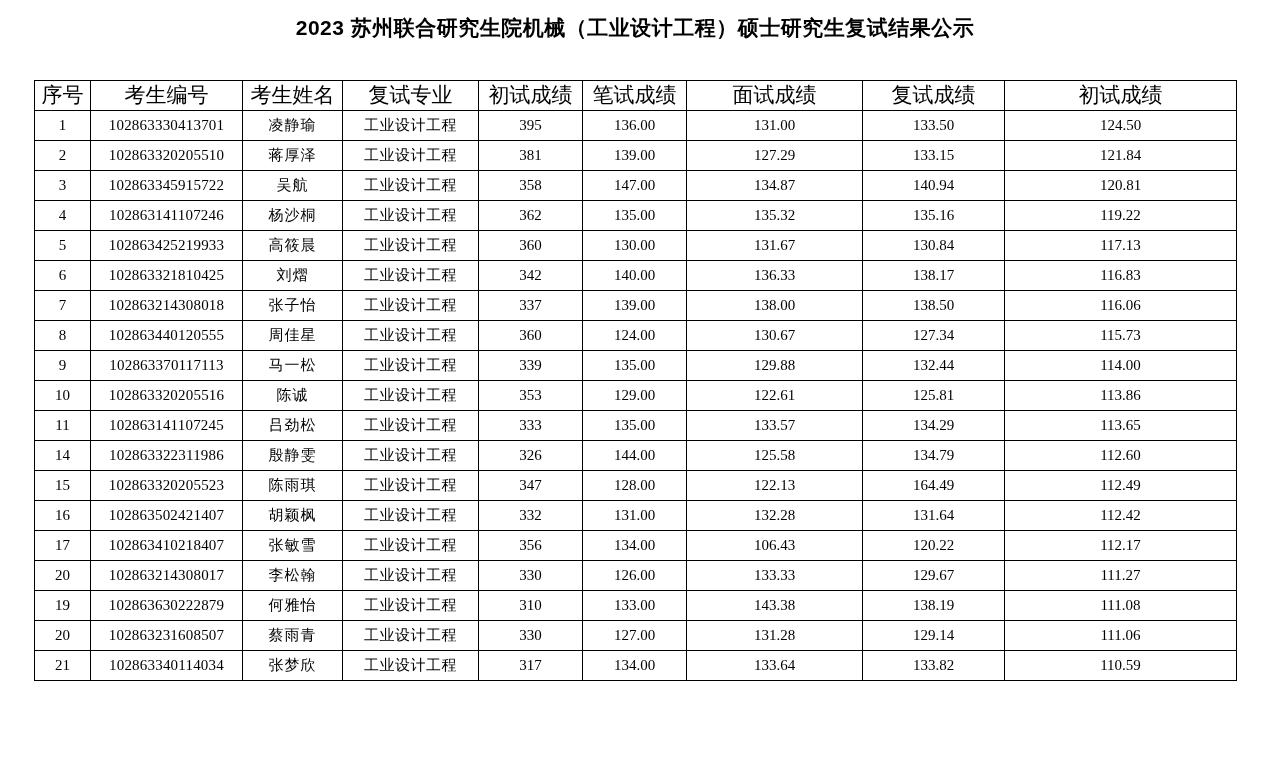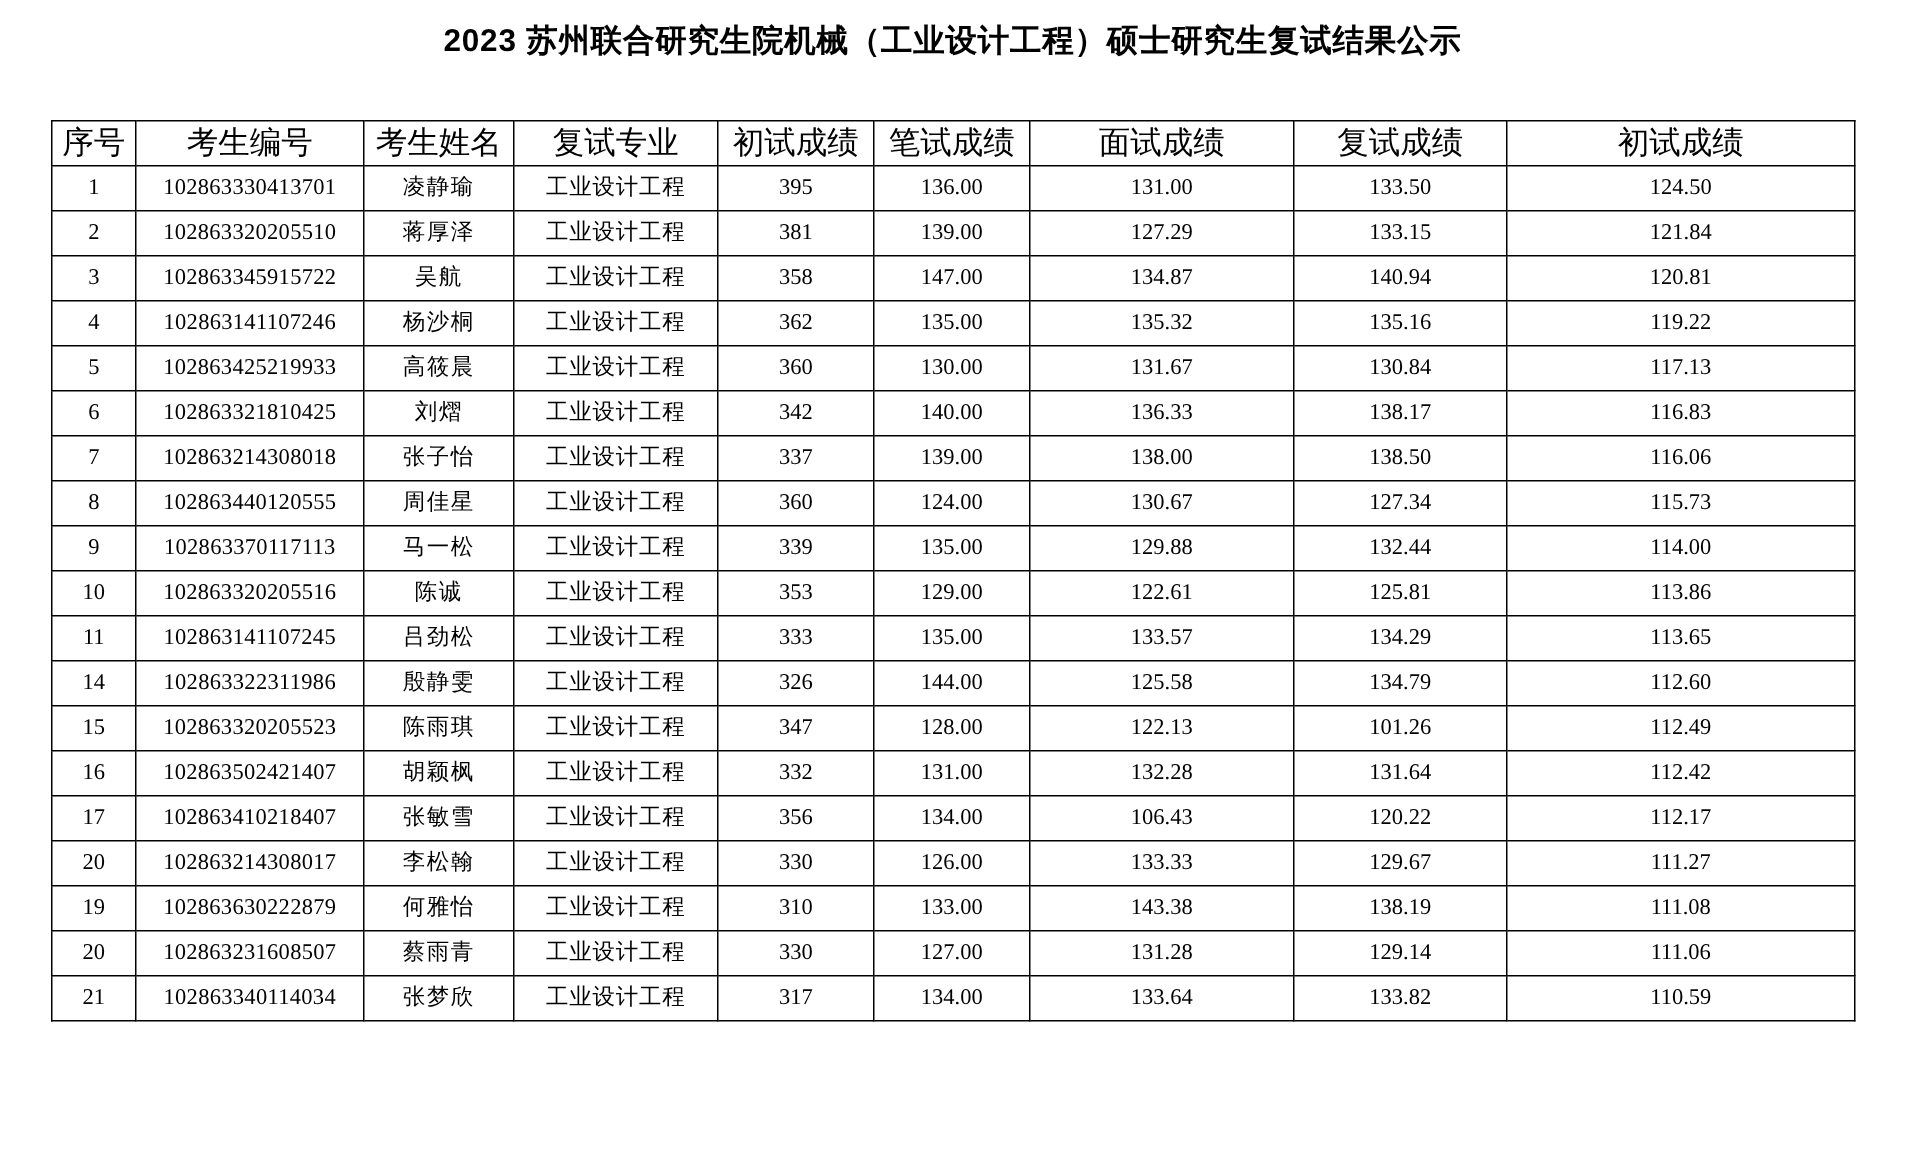--- a/index.html
+++ b/index.html
@@ -236,21 +236,21 @@
             <td>112.60</td>
           </tr>
           <tr>
             <td>15</td>
             <td class="cell-id">102863320205523</td>
             <td class="cell-name">陈雨琪</td>
             <td class="cell-major">工业设计工程</td>
             <td>347</td>
             <td>128.00</td>
             <td>122.13</td>
-            <td>101.26</td>
+            <td>164.49</td>
             <td>112.49</td>
           </tr>
           <tr>
             <td>16</td>
             <td class="cell-id">102863502421407</td>
             <td class="cell-name">胡颖枫</td>
             <td class="cell-major">工业设计工程</td>
             <td>332</td>
             <td>131.00</td>
             <td>132.28</td>

